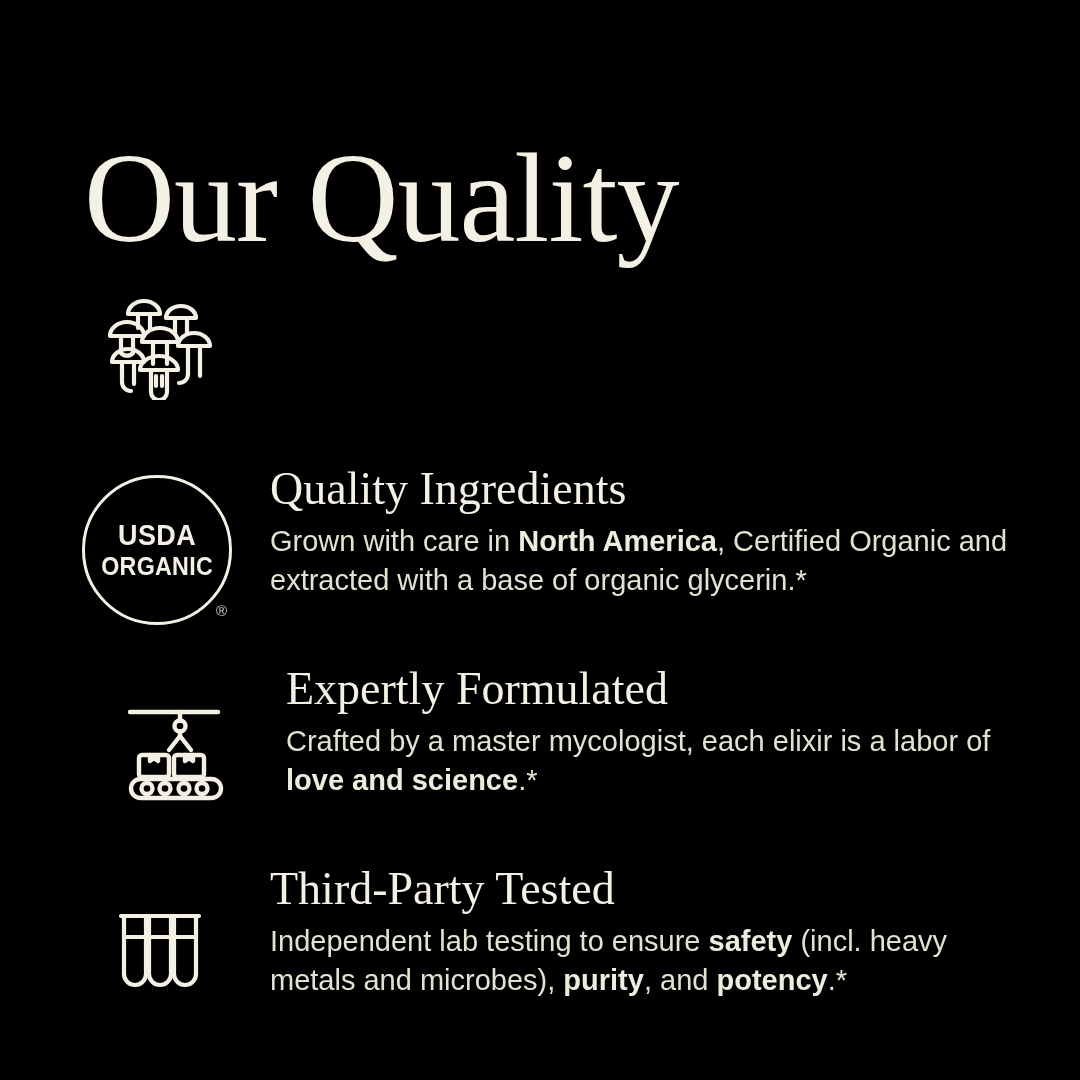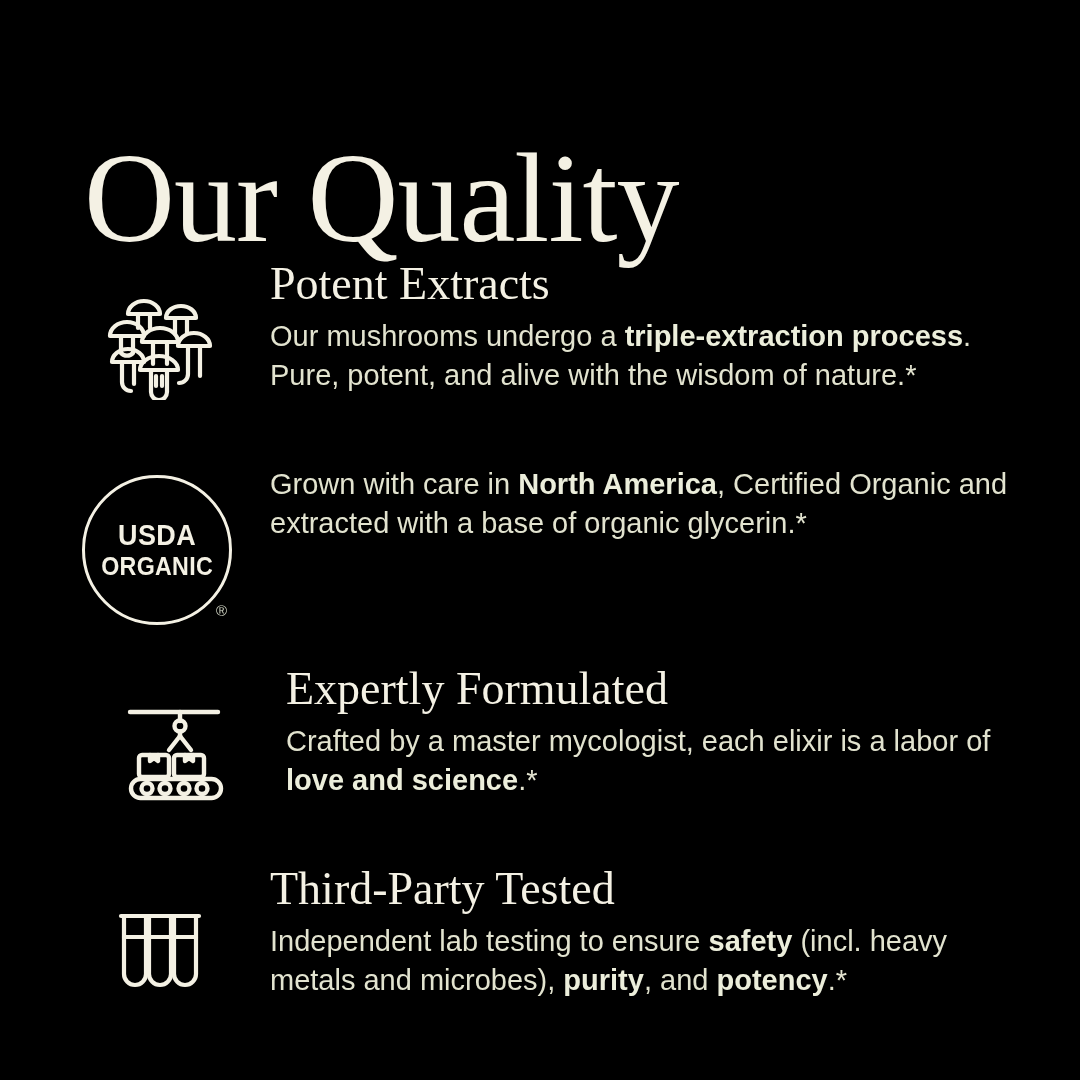--- a/index.html
+++ b/index.html
@@ -190,38 +190,35 @@
           <path d="M6 66 a16 13 0 0 1 32 0 z"></path>
           <path d="M16 66 v20 a9 9 0 0 0 9 9"></path>
           <path d="M28 66 v22"></path>
 
           <path d="M34 74 a19 14 0 0 1 38 0 z"></path>
           <path d="M45 74 v22 a8 8 0 0 0 16 0 v-22"></path>
           <path d="M50 80 v10"></path>
           <path d="M56 80 v10"></path>
         </svg>
       </div>
-      <div class="text-cell">
-        <div class="feature-title">Potent Extracts</div>
-        <p class="feature-desc"><span>Our mushrooms undergo a </span><b>triple-extraction process</b><span>. Pure, potent, and alive with the wisdom of nature.*</span></p>
-      </div>
     </div>
 
     <div class="feature f2">
       <div class="icon-cell">
         <div class="usda-seal">
           <div class="usda-circle"></div>
           <div class="usda-text">
             <div class="usda-line1">USDA</div>
             <div class="usda-line2">ORGANIC</div>
           </div>
           <div class="usda-reg">®</div>
         </div>
       </div>
       <div class="text-cell">
+        <div class="feature-title">Quality Ingredients</div>
         <p class="feature-desc"><span>Grown with care in </span><b>North America</b><span>, Certified Organic and extracted with a base of organic glycerin.*</span></p>
       </div>
     </div>
 
     <div class="feature f3">
       <div class="icon-cell">
         <svg width="104" height="100" viewBox="0 0 104 100" fill="none" stroke="#f4f1e4" stroke-width="4.4" stroke-linecap="round" stroke-linejoin="round">
 
           <path d="M6 9 H94"></path>
 

